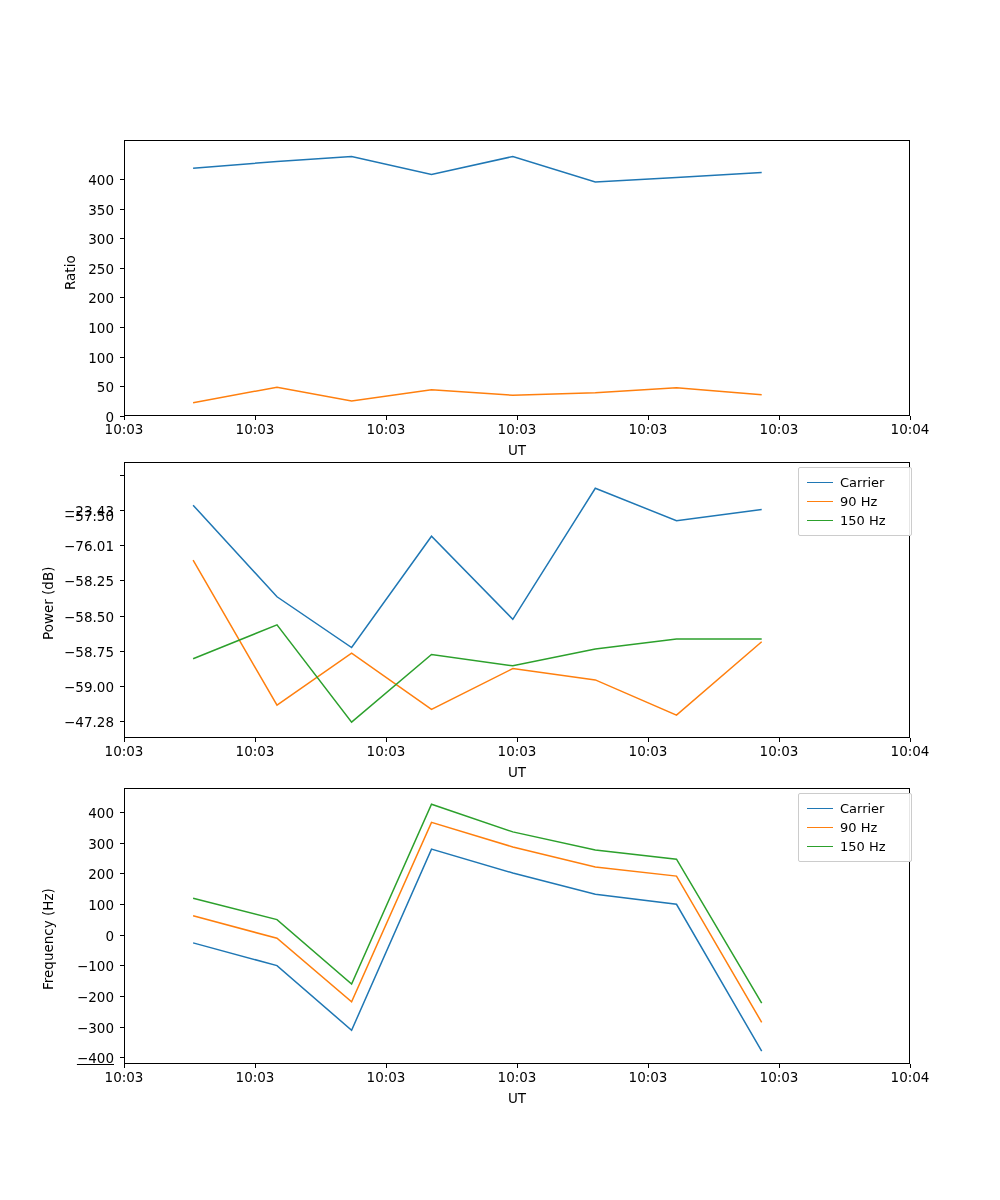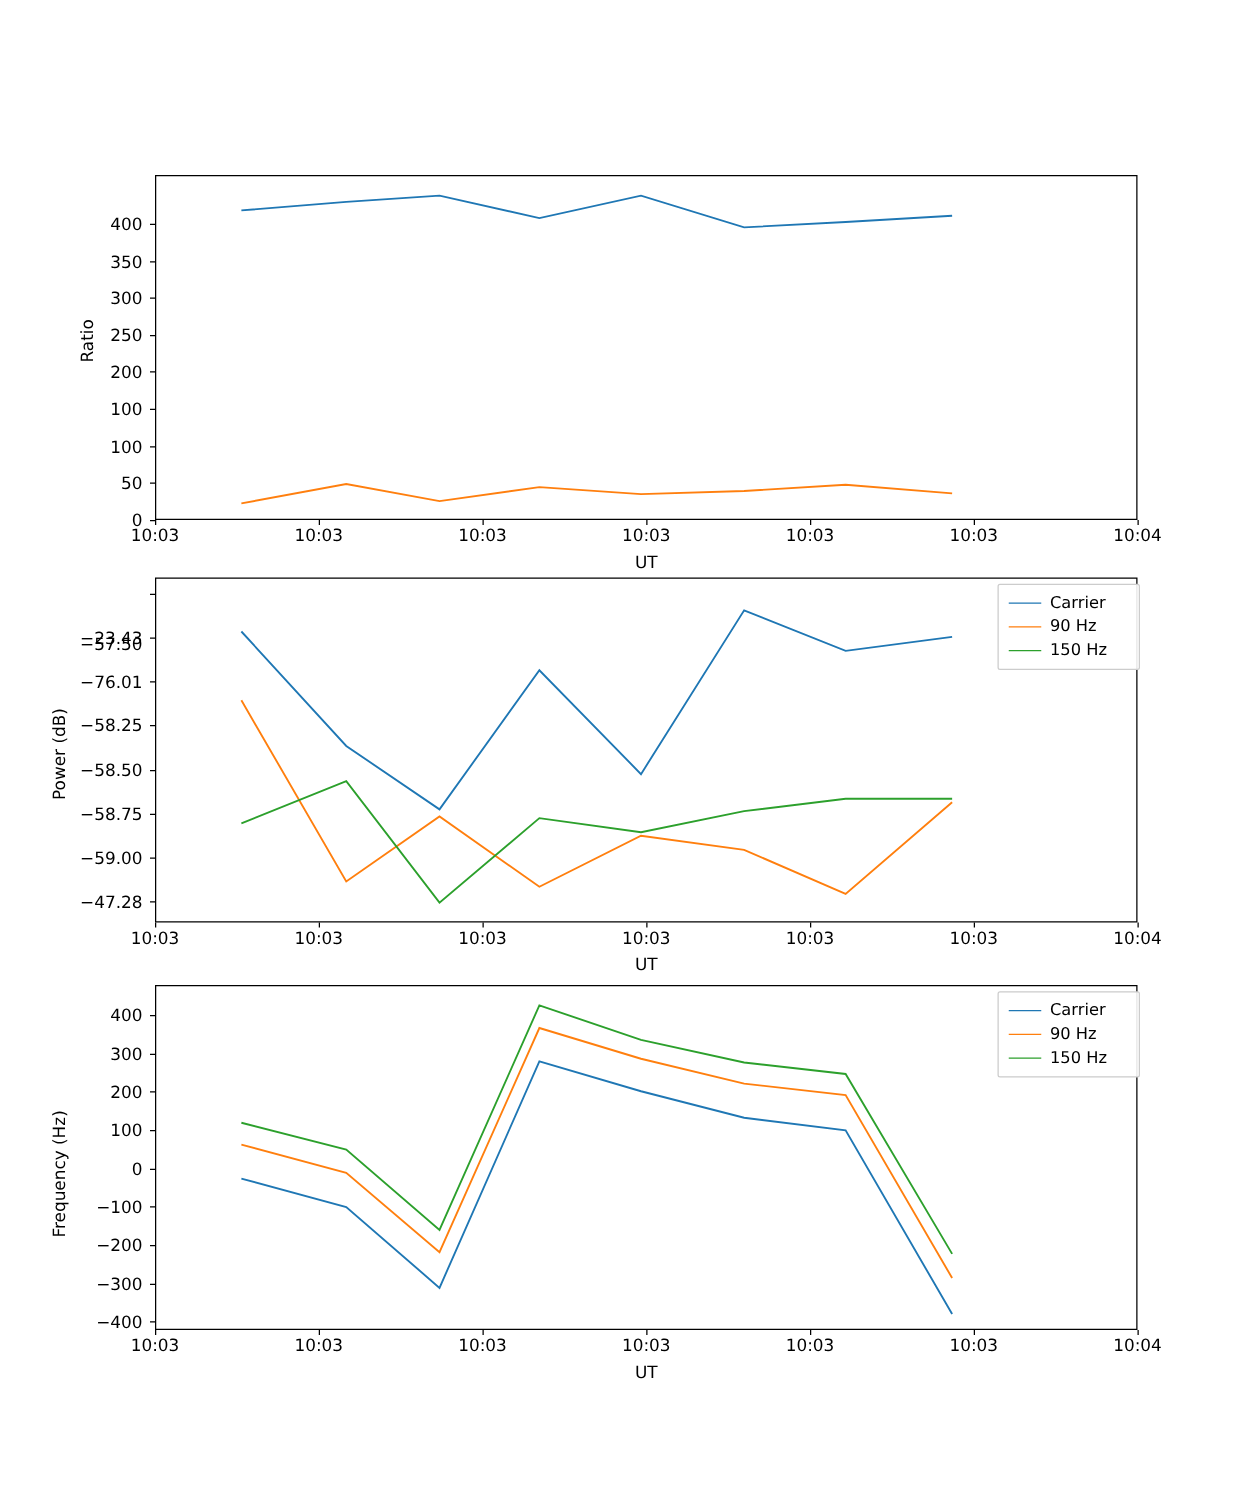--- a/index.html
+++ b/index.html
@@ -231,21 +231,21 @@
 
         <polyline fill="none" stroke="#1f77b4" stroke-width="1.5" points="68.1,153.9 152.0,176.6 226.6,241.3 306.5,60.1 387.8,84.0 470.3,105.2 551.5,115.3 636.7,262.2"></polyline>
 
         <polyline fill="none" stroke="#ff7f0e" stroke-width="1.5" points="68.1,126.7 152.0,149.3 226.6,212.8 306.5,33.4 387.8,58.0 470.3,77.9 551.5,87.1 636.7,233.4"></polyline>
 
         <polyline fill="none" stroke="#2ca02c" stroke-width="1.5" points="68.1,109.2 152.0,130.6 226.6,195.0 306.5,15.3 387.8,42.9 470.3,61.0 551.5,70.2 636.7,214.1"></polyline>
       </svg>
     </div>
 
     <div class="tick-mark-y" style="left:120px; top:287.3px;"></div>
-    <div class="tick-label-y" style="left:52px; width:62px; top:280.3px;">−400</div>
+    <div class="tick-label-y" style="left:52px; width:62px; top:280.3px;text-decoration:underline;">−400</div>
     <div class="tick-mark-y" style="left:120px; top:256.6px;"></div>
     <div class="tick-label-y" style="left:52px; width:62px; top:249.6px;">−300</div>
     <div class="tick-mark-y" style="left:120px; top:226.0px;"></div>
     <div class="tick-label-y" style="left:52px; width:62px; top:219.0px;">−200</div>
     <div class="tick-mark-y" style="left:120px; top:195.3px;"></div>
     <div class="tick-label-y" style="left:52px; width:62px; top:188.3px;">−100</div>
     <div class="tick-mark-y" style="left:120px; top:164.6px;"></div>
     <div class="tick-label-y" style="left:52px; width:62px; top:157.6px;">0</div>
     <div class="tick-mark-y" style="left:120px; top:134.0px;"></div>
     <div class="tick-label-y" style="left:52px; width:62px; top:127.0px;">100</div>

